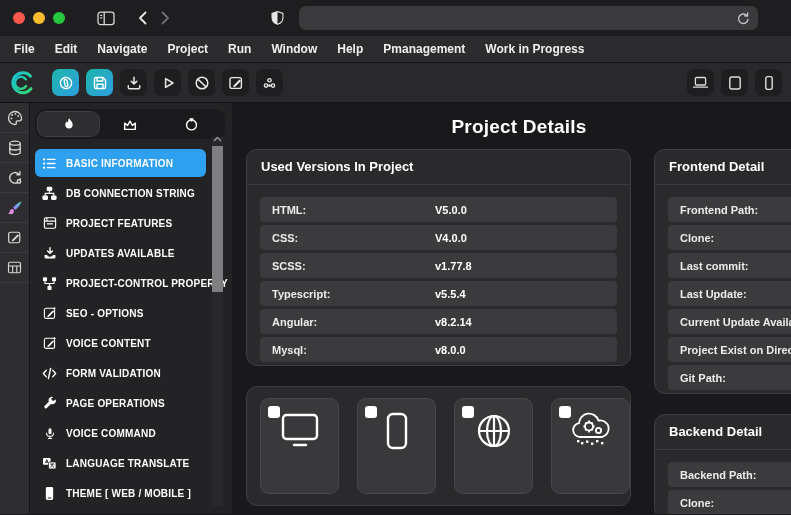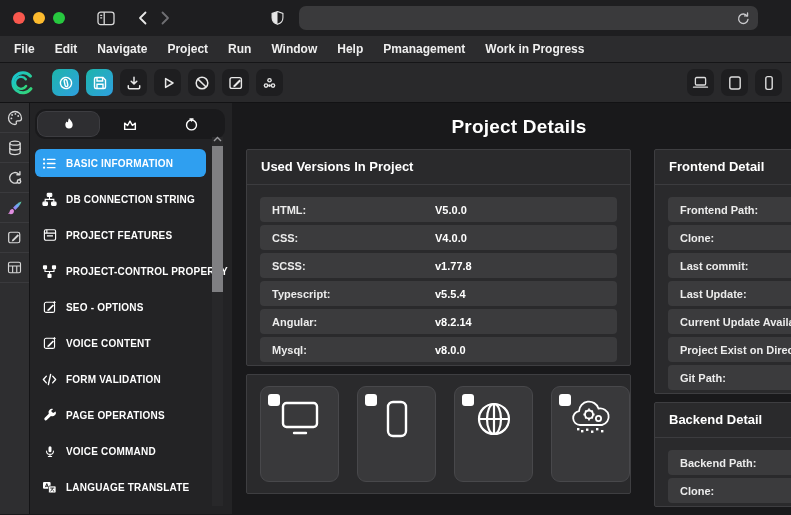--- a/index.html
+++ b/index.html
@@ -46,36 +46,36 @@
   .rail { width:30px; background:#2e2e30; border-right:1px solid #141416; display:flex; flex-direction:column; }
   .rail-btn { height:30px; display:flex; align-items:center; justify-content:center; border-bottom:1px solid #3a3a3d; }
 
   .sidebar { width:202px; background:#232325; position:relative; padding-top:4px; flex-shrink:0; }
   .segtabs { margin:2px 7px 6px 5px; background:#1a1a1c; border-radius:10px; display:flex; padding:3px; height:30px; }
   .segtab { flex:1; display:flex; align-items:center; justify-content:center; border-radius:8px; }
   .segtab.active { background:#2e2e31; box-shadow:0 0 0 1px #3d3d41; }
 
   .navlist { padding:4px 26px 0 5px; }
   .nav-item { display:flex; align-items:center; gap:9px; height:28px; padding:0 7px; border-radius:6px;
-    margin-bottom:8px; font-size:10px; font-weight:700; letter-spacing:.2px; white-space:nowrap; }
+    margin-bottom:2px; font-size:10px; font-weight:700; letter-spacing:.2px; white-space:nowrap; }
   .nav-item.active { background:#2f9ff0; }
   .nav-ico { width:15px; display:flex; justify-content:center; flex-shrink:0; }
 
   .sb-scroll { position:absolute; top:34px; right:9px; width:11px; bottom:8px; background:#28282a; }
   .sb-chevron { position:absolute; top:-1px; left:1px; }
   .sb-thumb { position:absolute; top:9px; left:0; width:11px; height:146px; background:#7f7f82; }
 
   
   .main { flex:1; padding:11px 0 0 14px; overflow:hidden; background:#19191b; }
   .page-title { font-size:19px; font-weight:800; margin:2px 0 11px 1px; letter-spacing:.2px;text-align:center; }
   .columns { display:flex; gap:23px; align-items:flex-start; }
   .col-left { width:385px; flex-shrink:0; }
   .col-right { width:370px; flex-shrink:0; }
 
-  .card { background:#2a2a2c; border:1px solid #3e3e41; border-radius:2px; margin-bottom:8px; overflow:hidden; }
+  .card { background:#2a2a2c; border:1px solid #3e3e41; border-radius:11px; margin-bottom:20px; overflow:hidden; }
   .card-header { padding:9px 14px 10px 14px; font-size:13px; font-weight:700; border-bottom:1px solid #3c3c3f; }
   .card-body { padding:12px 13px 3px 13px; }
 
   .vrow { height:25px; background:#3b3b3d; border-radius:4px; display:flex; align-items:center;
     padding:0 12px; margin-bottom:3px; font-size:11px; font-weight:700; }
   .vrow:last-child { margin-bottom:0; }
   .vrow .lab { width:163px; color:#ececec; flex-shrink:0; }
   .vrow .val { color:#fff; }
   .vrow .val.muted { color:#909093; font-size:13px; font-weight:400; line-height:1; }
 
@@ -355,20 +355,31 @@
               <g stroke="#fff" stroke-width="1.3" fill="none">
                 <rect x="1.6" y="2" width="12.8" height="12" rx="1.6"></rect>
                 <path d="M1.6 5.8h12.8M4.4 2v3.8M4.4 9h7"></path>
               </g>
             </svg>
           </span>
         <span>PROJECT FEATURES</span>
       </div>
       <div class="nav-item">
         <span class="nav-ico">
+            <svg width="14" height="14" viewBox="0 0 16 16">
+              <g stroke="#fff" stroke-width="1.6" fill="none" stroke-linecap="round" stroke-linejoin="round">
+                <path d="M8 1.8v6.4M5.2 5.6 8 8.3l2.8-2.7"></path>
+              </g>
+              <path d="M1.8 10.4v2.4a1.4 1.4 0 0 0 1.4 1.4h9.6a1.4 1.4 0 0 0 1.4-1.4v-2.4l-3 .01c-.4 1.2-1 2-3.2 2s-2.8-.8-3.2-2z" fill="#fff"></path>
+            </svg>
+          </span>
+        <span>UPDATES AVAILABLE</span>
+      </div>
+      <div class="nav-item">
+        <span class="nav-ico">
             <svg width="15" height="15" viewBox="0 0 16 16">
               <g fill="#fff">
                 <rect x="1" y="1.2" width="4.4" height="4.4" rx="1"></rect>
                 <rect x="10.6" y="1.2" width="4.4" height="4.4" rx="1"></rect>
                 <rect x="5.8" y="10.4" width="4.4" height="4.4" rx="1"></rect>
               </g>
               <path d="M3.2 5.6v2.4h9.6V5.6M8 8v2.4" stroke="#fff" stroke-width="1.2" fill="none"></path>
             </svg>
           </span>
         <span>PROJECT-CONTROL PROPERTY</span>

